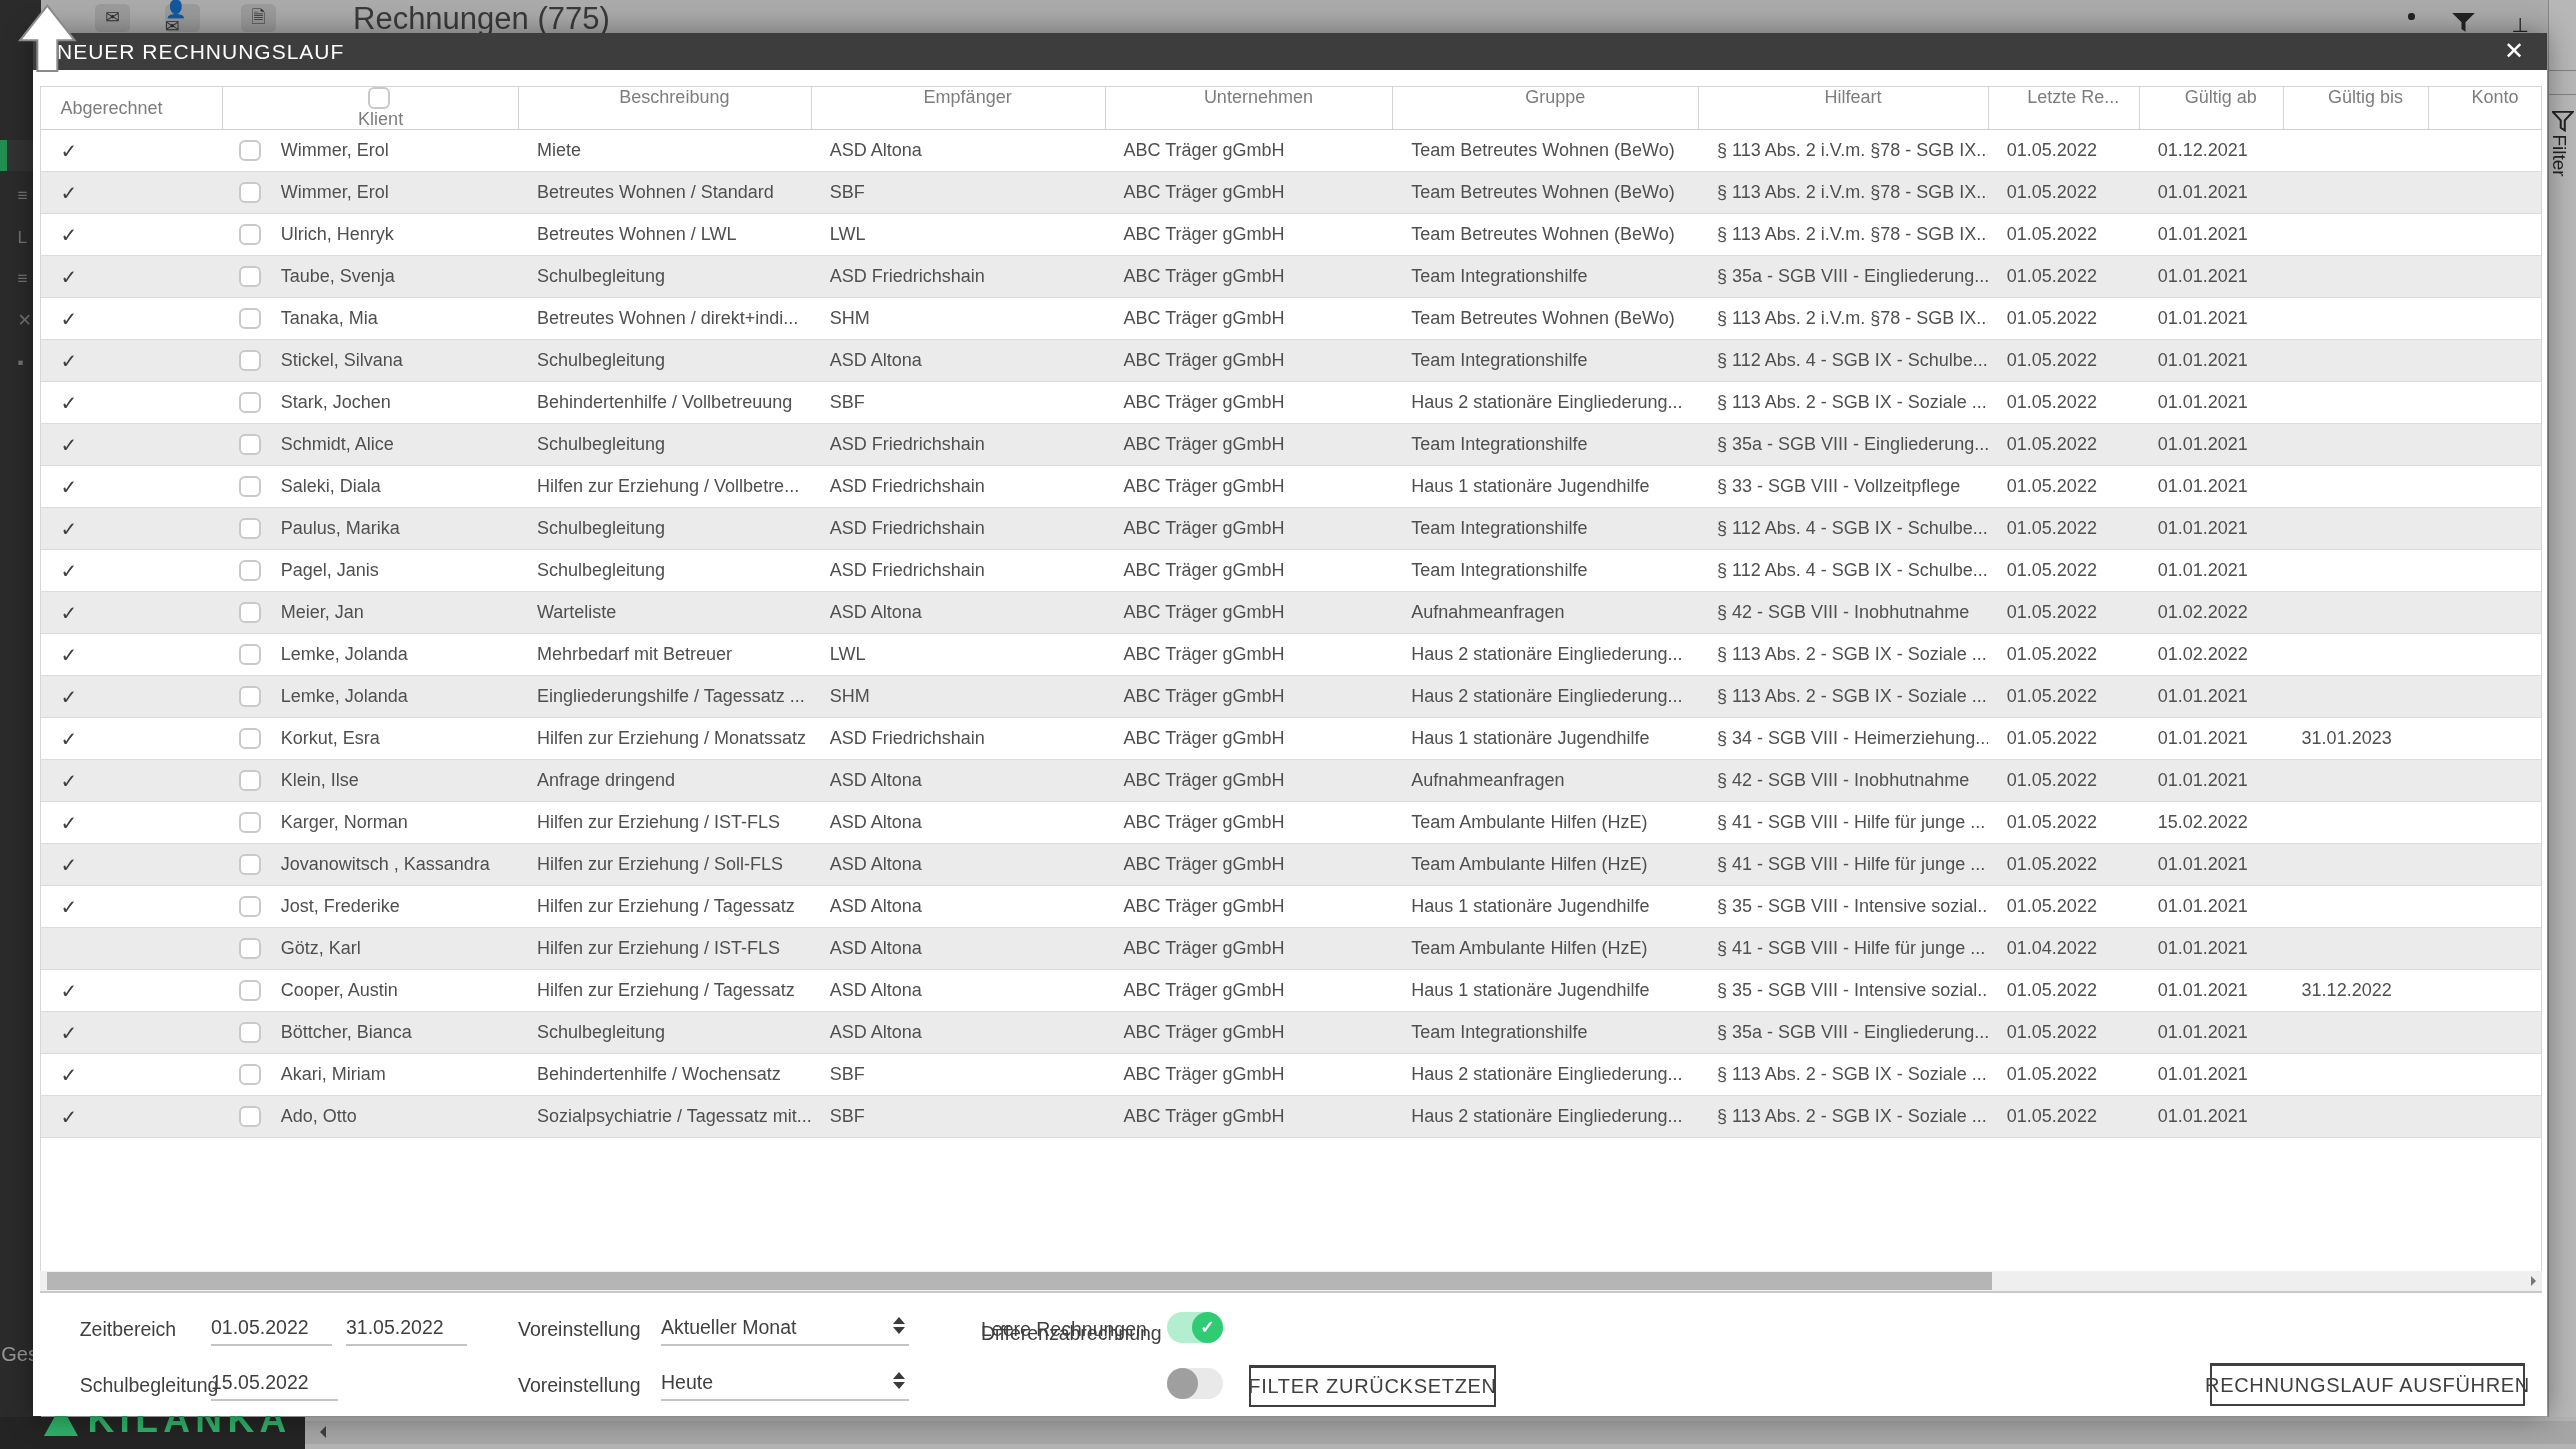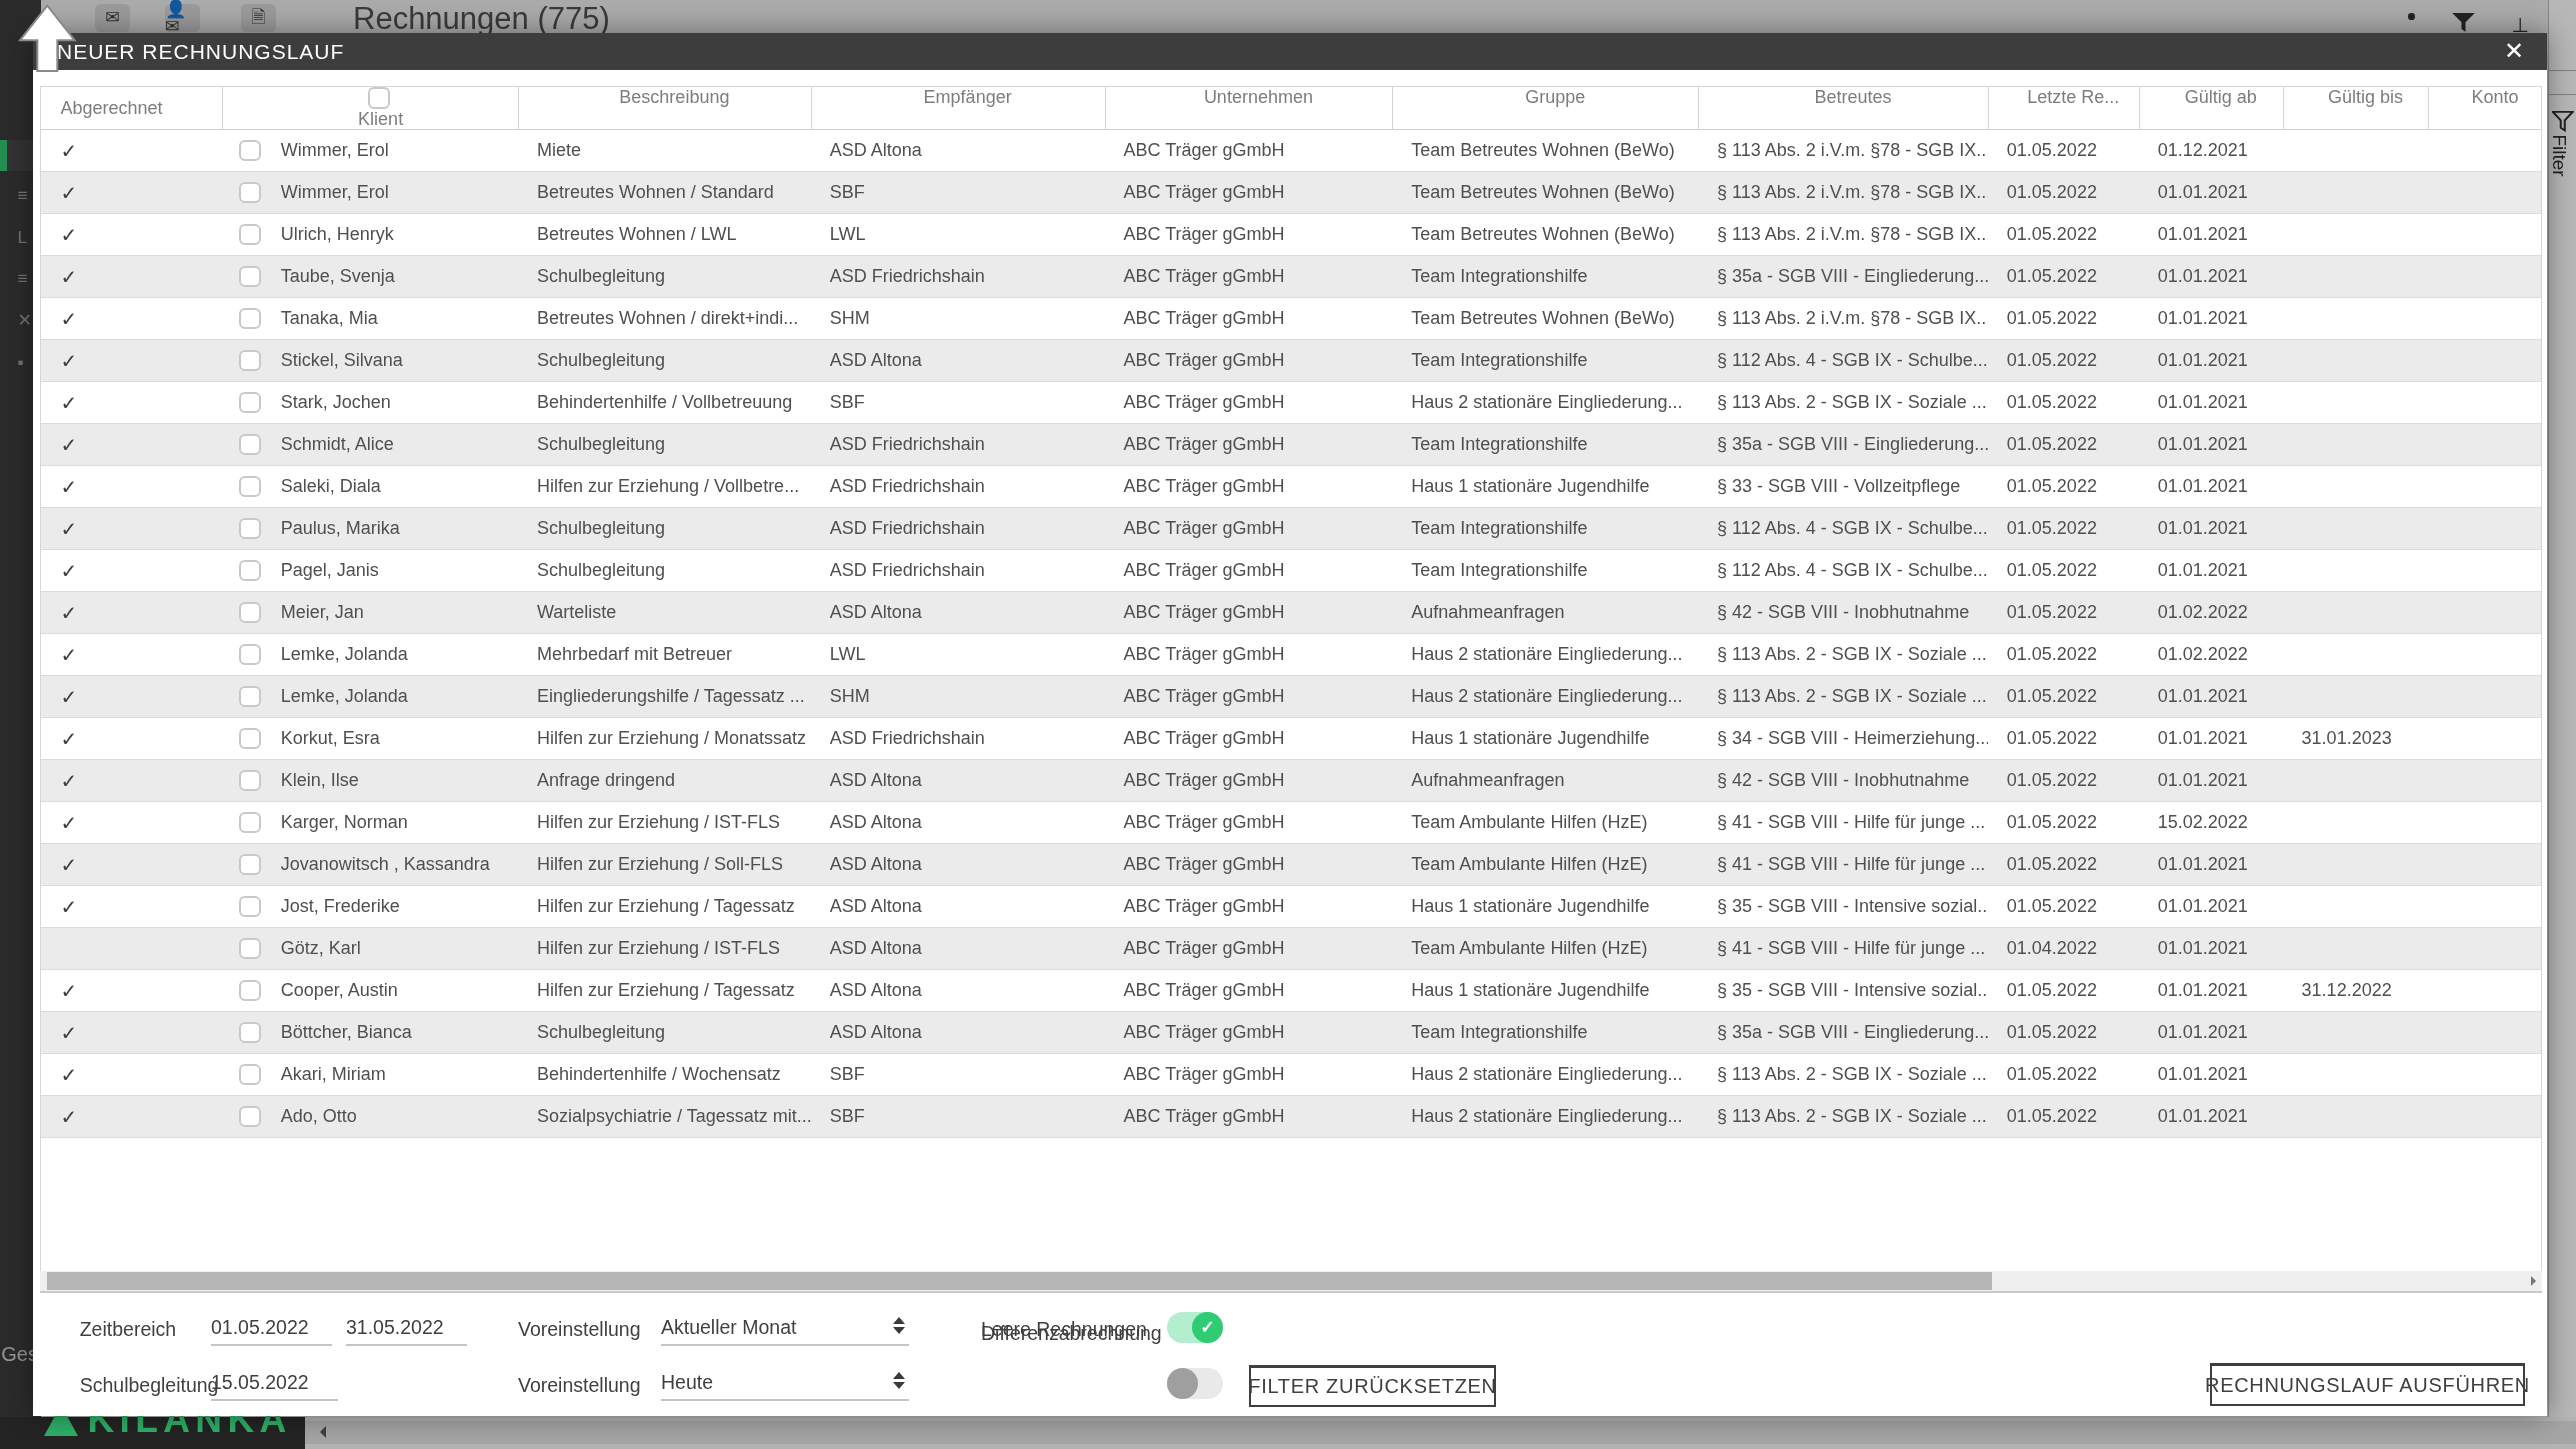--- a/index.html
+++ b/index.html
@@ -160,21 +160,21 @@
           <div class="hcell c3" style="width: 294px;">
             <span>Empfänger</span>
           </div>
           <div class="hcell c4" style="width: 288px;">
             <span>Unternehmen</span>
           </div>
           <div class="hcell c5" style="width: 306px;">
             <span>Gruppe</span>
           </div>
           <div class="hcell c6" style="width: 290px;">
-            <span>Betreutes</span>
+            <span>Hilfeart</span>
           </div>
           <div class="hcell c7" style="width: 151px;">
             <span>Letzte Re...</span>
           </div>
           <div class="hcell c8" style="width: 144px;">
             <span>Gültig ab</span>
           </div>
           <div class="hcell c9" style="width: 146px;">
             <span>Gültig bis</span>
           </div>

